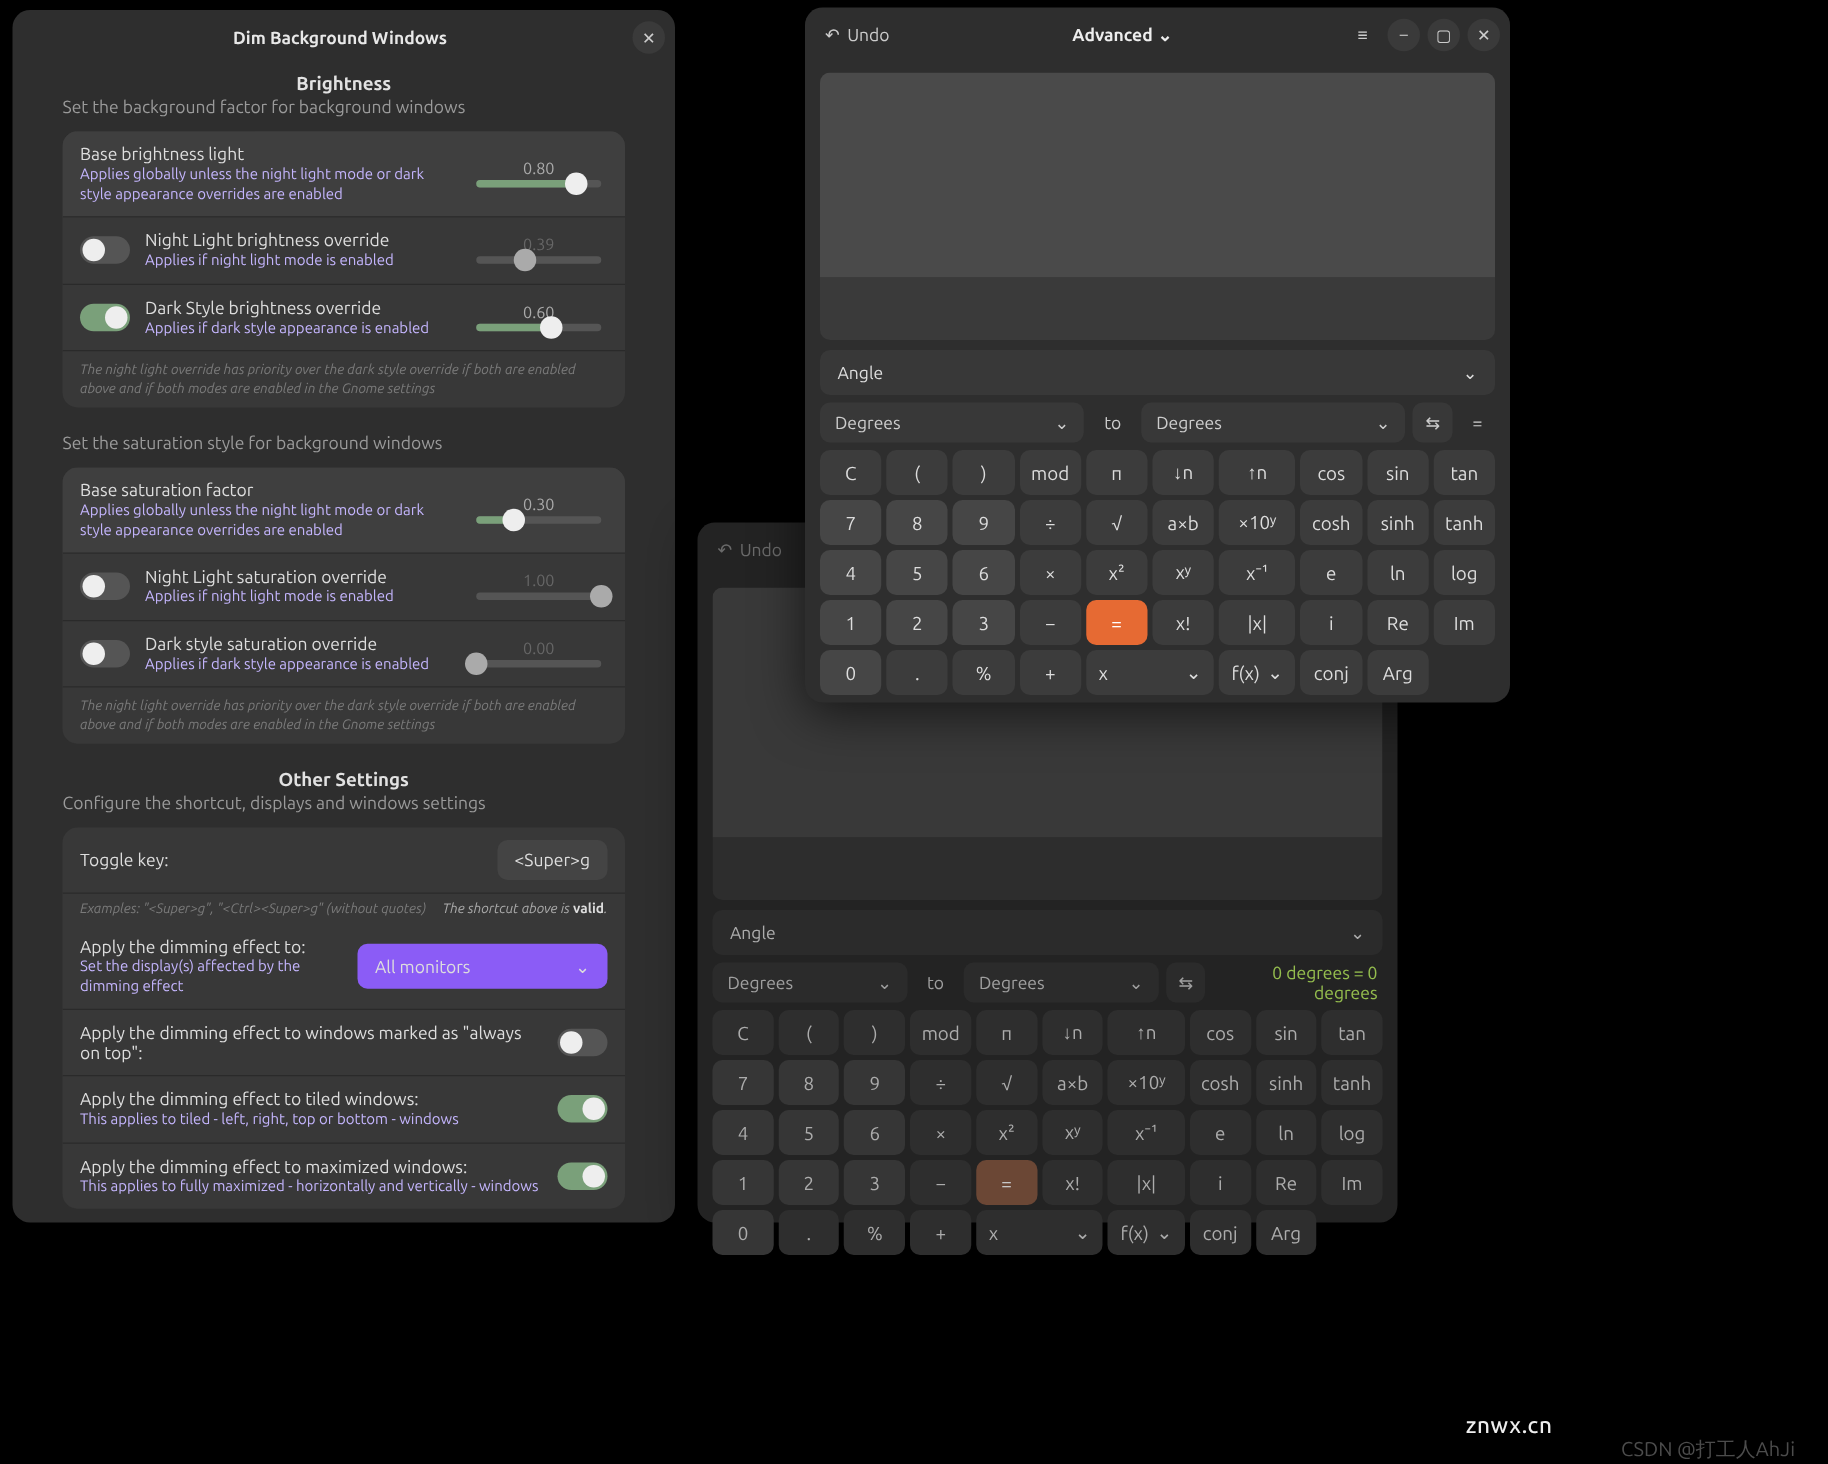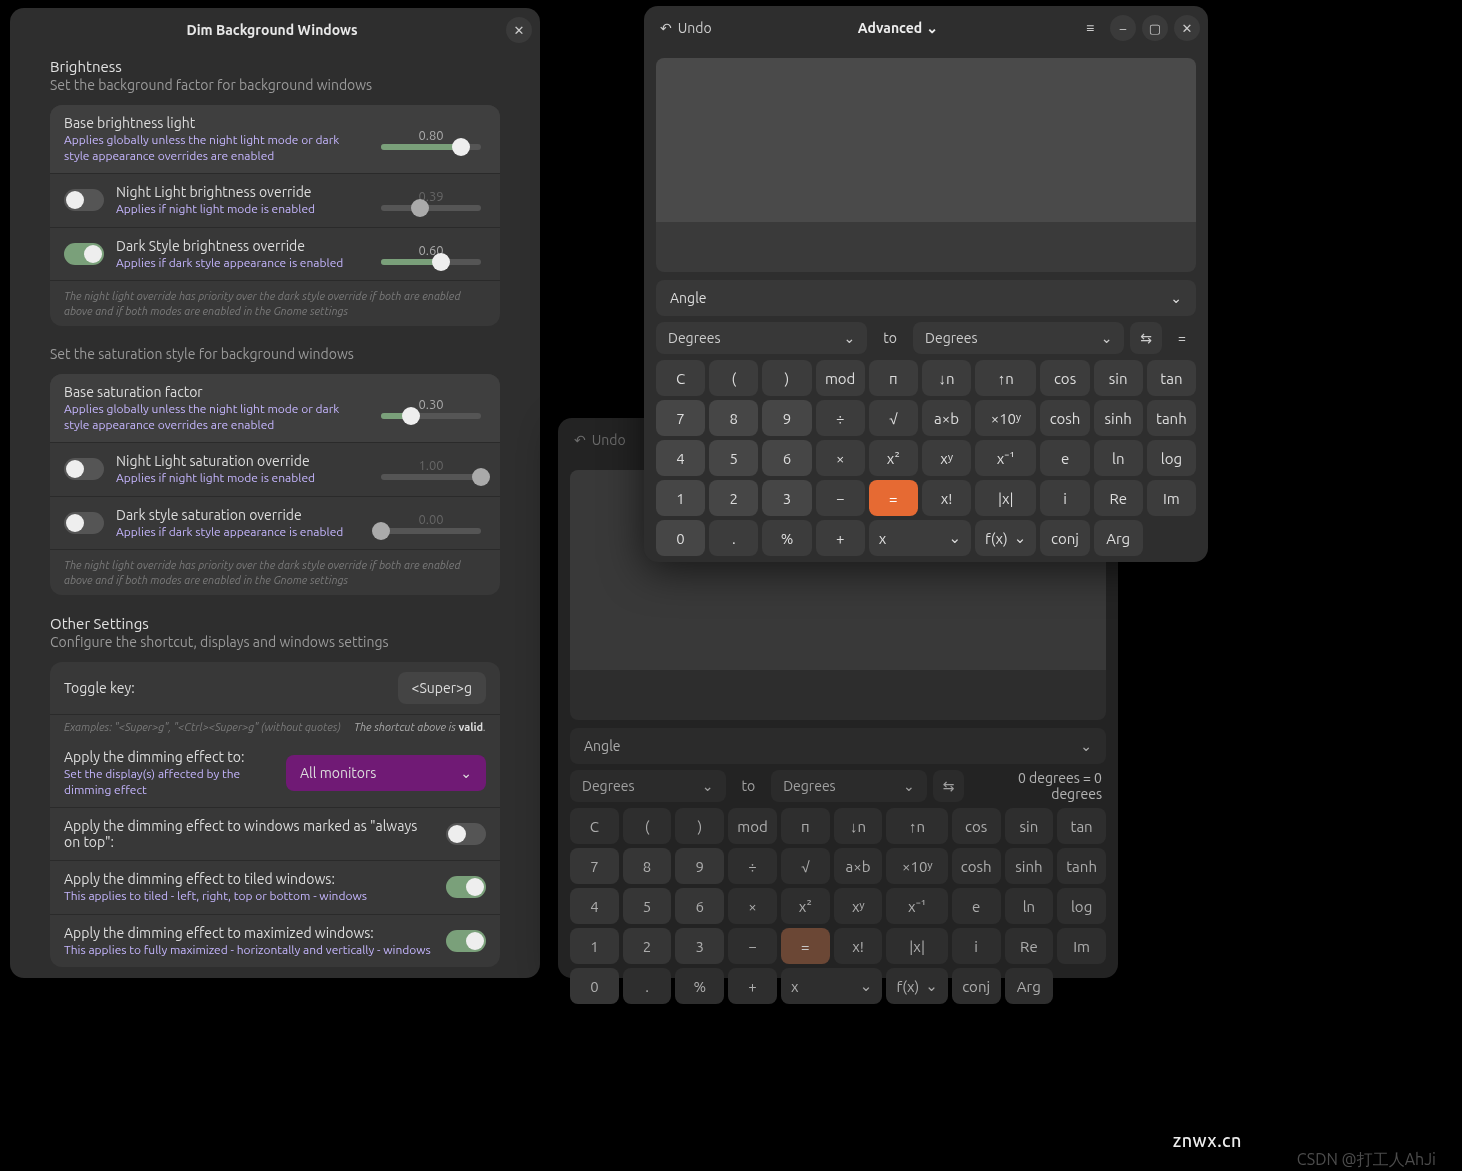--- a/index.html
+++ b/index.html
@@ -2,21 +2,21 @@
 <html><head>
 <meta charset="utf-8">
 <style>
   * { box-sizing: border-box; margin: 0; padding: 0; font-family: Ubuntu, "Segoe UI", sans-serif; }
   body { background: #000; width: 1462px; height: 1171px; position: relative; color: #d0d0d0; font-size: 14px; overflow: hidden; }
   .window { position: absolute; background: #2e2e2e; border-radius: 14px; box-shadow: 0 8px 40px rgba(0,0,0,.6); }
   .titlebar { display: flex; align-items: center; height: 44px; padding: 0 8px; }
   .titlebar .title { flex: 1; text-align: center; font-weight: 600; color: #e8e8e8; }
   .close-btn, .win-ctrl { width: 26px; height: 26px; border-radius: 50%; background: #3a3a3a; display: flex; align-items: center; justify-content: center; cursor: pointer; font-size: 13px; color: #ccc; margin-left: 6px; }
   .section { padding: 6px 40px 4px; }
-  .section-title { font-weight: 400; color: #e2e2e2; font-size: 15px; margin-bottom: 2px; }
+  .section-title { font-weight: 700; color: #e2e2e2; font-size: 15px; margin-bottom: 2px; text-align: center; }
   .section-sub { color: #9a9a9a; font-size: 14px; margin-bottom: 8px; }
   .card { background: #383838; border-radius: 12px; margin: 0 40px 14px; overflow: hidden; }
   .row { padding: 10px 14px; border-bottom: 1px solid #2a2a2a; display: flex; align-items: center; gap: 12px; }
   .row:last-child { border-bottom: none; }
   .row.highlight { background: #3f3f3f; }
   .row .info { flex: 1; }
   .row .label { color: #ddd; font-size: 14px; }
   .row .desc { color: #c4b5fd; font-size: 12px; line-height: 1.3; margin-top: 1px; }
   .toggle { width: 40px; height: 22px; border-radius: 11px; background: #555; position: relative; flex-shrink: 0; }
   .toggle.on { background: #7aa07a; }
@@ -25,21 +25,21 @@
   .slider-wrap { width: 110px; text-align: center; flex-shrink: 0; }
   .slider-val { color: #aaa; font-size: 13px; margin-bottom: 2px; }
   .slider { width: 100px; height: 6px; background: #555; border-radius: 3px; position: relative; margin: 0 auto; }
   .slider-thumb { position: absolute; top: -6px; width: 18px; height: 18px; border-radius: 50%; background: #eee; transform: translateX(-50%); }
   .slider-fill { position: absolute; height: 100%; background: #7aa07a; border-radius: 3px; }
   .note { font-size: 11px; font-style: italic; color: #7a7a7a; padding: 8px 14px; line-height: 1.3; }
   .shortcut-box { background: #444; border-radius: 8px; padding: 8px 14px; color: #ddd; }
   .example { font-size: 11px; font-style: italic; color: #7a7a7a; padding: 6px 14px; display: flex; justify-content: space-between; }
   .valid { color: #aaa; }
   .valid b { color: #ddd; font-weight: 600; font-style: normal; }
-  .select-box { background: #701a75; border-radius: 8px; padding: 10px 14px; color: #ddd; display: flex; align-items: flex-end; gap: 6px; min-width: 200px; }
+  .select-box { background: #8b5cf6; border-radius: 8px; padding: 10px 14px; color: #ddd; display: flex; align-items: flex-end; gap: 6px; min-width: 200px; }
   .select-box .chev { margin-left: auto; }
   
   .calc-header { display: flex; align-items: center; height: 44px; padding: 0 8px; }
   .undo { display: flex; align-items: center; gap: 6px; color: #ccc; padding: 4px 8px; border-radius: 6px; }
   .mode { flex: 1; text-align: center; color: #eee; font-weight: 600; display: flex; justify-content: center; align-items: center; gap: 4px; }
   .win-ctrls { display: flex; }
   .menu-btn { width: 28px; height: 28px; display: flex; align-items: center; justify-content: center; color: #ccc; border-radius: 6px; }
   .display-box { margin: 8px 12px; border-radius: 8px; overflow: hidden; }
   .display-main { background: #4a4a4a; height: 164px; }
   .display-sub { background: #3a3a3a; height: 50px; }
@@ -232,21 +232,21 @@
     <div class="conv-sel">
         <span>Degrees</span>
         <span>⌄</span>
       </div>
     <div class="conv-to">to</div>
     <div class="conv-sel">
         <span>Degrees</span>
         <span>⌄</span>
       </div>
     <div class="conv-swap">⇆</div>
-    <div class="angle-conv-result" style="flex:1;margin:0;color:#e5e5e5">0 degrees  =  0 degrees</div>
+    <div class="angle-conv-result" style="flex:1;margin:0;color:#bef264">0 degrees  =  0 degrees</div>
   </div>
   <div class="keypad keypad-back" id="keypad-back">
       <div class="key" style="grid-row: 1;">C</div>
       <div class="key" style="grid-row: 1;">(</div>
       <div class="key" style="grid-row: 1;">)</div>
       <div class="key" style="grid-row: 1;">mod</div>
       <div class="key" style="grid-row: 1;">π</div>
       <div class="key" style="grid-row: 1;">↓n</div>
       <div class="key" style="grid-row: 1;">↑n</div>
       <div class="key" style="grid-row: 1;">cos</div>

